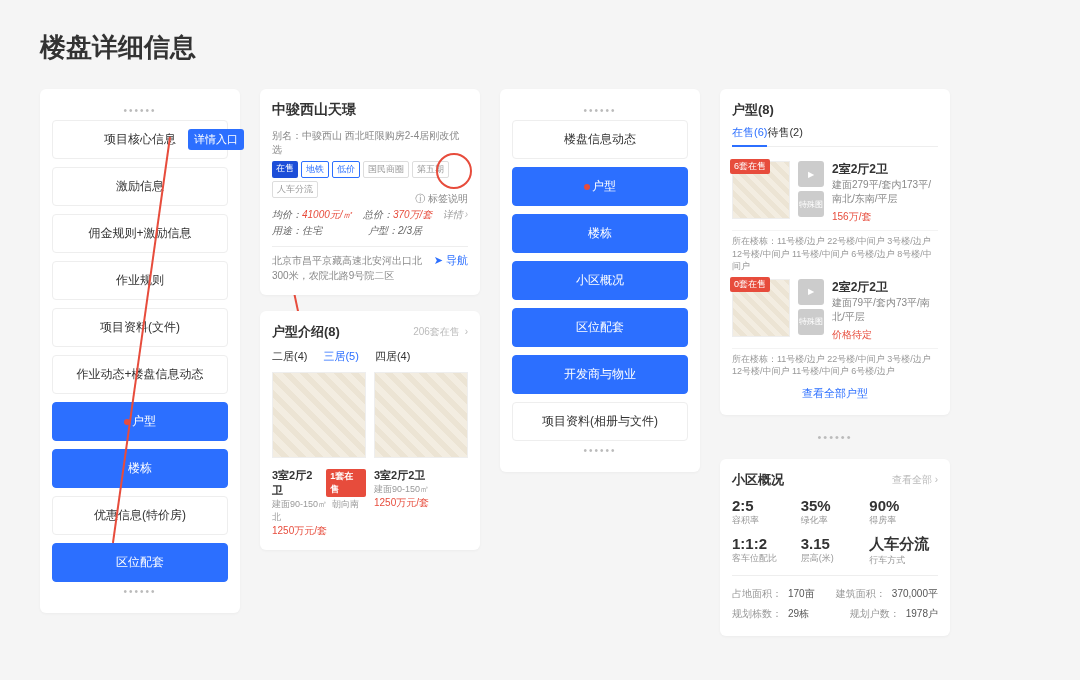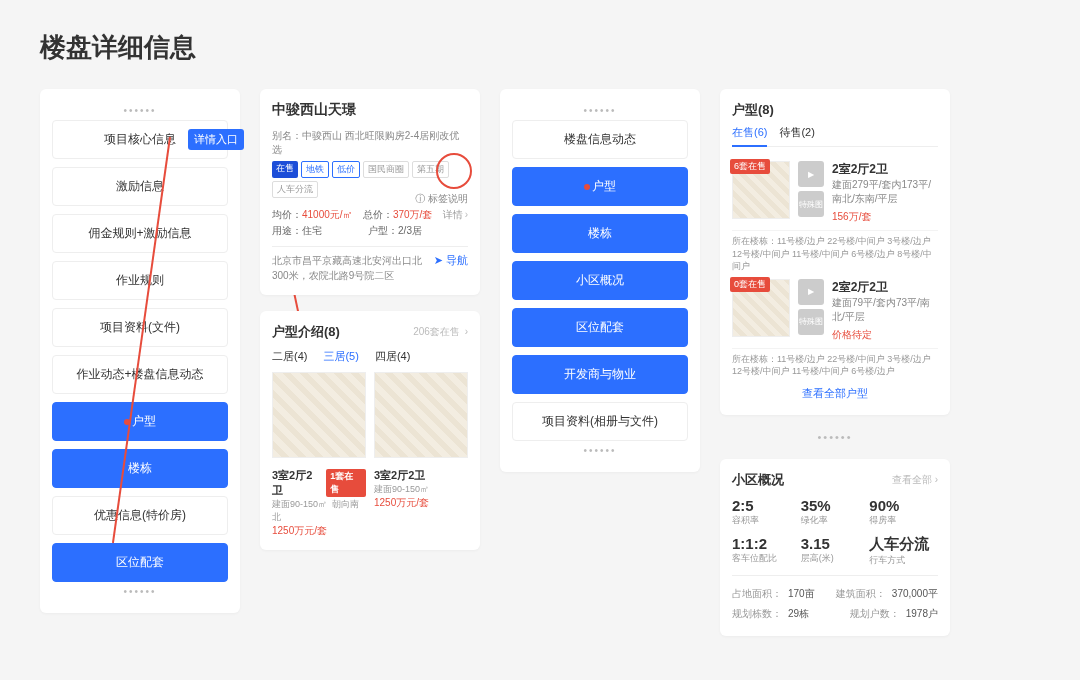--- a/index.html
+++ b/index.html
@@ -17,37 +17,37 @@
   .menu-item { background: #fff; border: 1px solid #eee; border-radius: 4px; text-align: center; padding: 10px 4px; font-size: 12px; color: #333; }
   .menu-item.blue { background: #2c6fff; color: #fff; border-color: #2c6fff; }
   .badge-entry { position: absolute; right: -4px; top: 40px; background: #2c6fff; color: #fff; font-size: 11px; padding: 3px 6px; border-radius: 3px; }
   .red-dot { display: inline-block; width: 6px; height: 6px; background: #e74c3c; border-radius: 50%; vertical-align: middle; margin-right: 2px; }
   .tag-row { display: flex; gap: 3px; flex-wrap: wrap; margin: 4px 0 6px; }
   .tag { font-size: 9px; padding: 1px 4px; border-radius: 2px; }
   .tag-blue { background: #1d4ed8; color: #fff; }
   .tag-line { border: 1px solid #2c6fff; color: #2c6fff; }
   .tag-gray { color: #999; border: 1px solid #ddd; }
   .tag-red { background: #e74c3c; color: #fff; }
-  .kv-row { display: flex; justify-content: space-between; font-size: 10px; color: #666; margin: 2px 0; }
+  .kv-row { display: flex; justify-content: space-between; font-size: 10px; color: #666; margin: 2px 0; font-style: italic; }
   .kv-row .v-red { color: #e74c3c; }
   .card h3 { font-size: 14px; font-weight: 600; margin-bottom: 10px; }
   .sub { font-size: 10px; color: #888; }
   .detail-circle { position: absolute; width: 36px; height: 36px; border: 2px solid #e74c3c; border-radius: 50%; right: 8px; top: 64px; pointer-events: none; }
   .detail-link { font-size: 10px; color: #999; }
   .arrow { color: #bbb; margin-left: 2px; }
   .nav-icon { color: #2c6fff; font-size: 11px; }
   .floor-tabs { display: flex; gap: 16px; font-size: 11px; margin: 6px 0 8px; }
   .floor-tabs span.active { color: #2c6fff; }
   .plan-grid { display: flex; gap: 8px; }
   .plan { flex: 1; }
   .plan-img { width: 100%; height: 86px; background: repeating-linear-gradient(45deg,#f3ede1,#f3ede1 6px,#ece4d4 6px,#ece4d4 12px); border: 1px solid #eee; }
   .plan-title { font-size: 11px; font-weight: 600; margin-top: 10px; display: flex; align-items: center; gap: 3px; }
   .plan-sub { font-size: 9px; color: #999; }
   .plan-price { font-size: 10px; color: #e74c3c; }
-  .huxing-tabs { display: flex; gap: 12px; font-size: 11px; border-bottom: 1px solid #eee; padding-bottom: 6px; margin-bottom: 8px; }
+  .huxing-tabs { display: flex; font-size: 11px; border-bottom: 1px solid #eee; padding-bottom: 6px; margin-bottom: 8px; }
   .huxing-tabs .active { color: #2c6fff; border-bottom: 2px solid #2c6fff; padding-bottom: 5px; margin-bottom: -7px; }
   .unit-row { display: flex; gap: 8px; padding: 6px 0; border-bottom: 1px solid #f3f3f3; }
   .unit-img { width: 58px; height: 58px; background: repeating-linear-gradient(45deg,#f3ede1,#f3ede1 5px,#ece4d4 5px,#ece4d4 10px); border: 1px solid #eee; flex-shrink: 0; }
   .unit-icons { display: flex; flex-direction: column; gap: 4px; }
   .unit-icon { width: 26px; height: 26px; background: #ccc; border-radius: 3px; display: flex; align-items: center; justify-content: center; font-size: 8px; color: #fff; }
   .unit-info { flex: 1; font-size: 10px; }
   .unit-title { font-size: 12px; font-weight: 600; }
   .loc-line { font-size: 9px; color: #999; margin-top: 4px; line-height: 1.4; }
   .view-all { text-align: center; font-size: 11px; color: #2c6fff; padding: 8px 0 2px; }
   .section-head { display: flex; justify-content: space-between; align-items: center; margin-bottom: 8px; }

